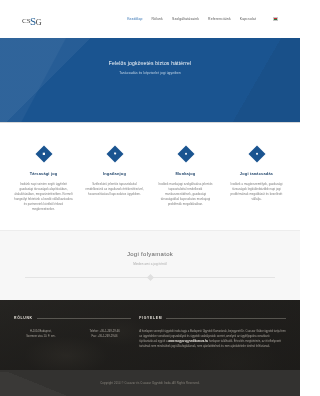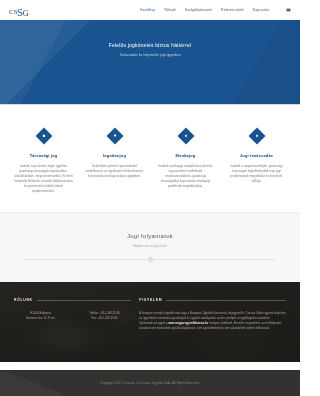--- a/index.html
+++ b/index.html
@@ -8,23 +8,23 @@
     font-family:"Liberation Sans", sans-serif;
     background:#ffffff;
     color:#333;
     font-size:4px;
     -webkit-font-smoothing:antialiased;
   }
   .page { width:300px; height:396px; position:relative; overflow:hidden; }
 
   
   .header {
-    height:20px; background:#ffffff;
+    height:38px; background:#ffffff;
     display:flex; align-items:center;
-    padding:0 9px;
+    padding:0 22px;
     position:relative; z-index:5;
   }
   .logo { display:flex; align-items:baseline; letter-spacing:0px; }
   .logo .c { font-family:"Liberation Serif", serif; font-size:7px; color:#3c3c3c; }
   .logo .s {
     font-family:"Liberation Serif", serif; font-size:11px; color:#1d5a92;
     margin-left:-0.5px; position:relative; top:2px;
   }
   .logo .g { font-family:"Liberation Serif", serif; font-size:8px; color:#3c3c3c; position:relative; top:2px; margin-left:-0.5px;}
   .nav { margin-left:auto; display:flex; align-items:center; gap:9px; }

